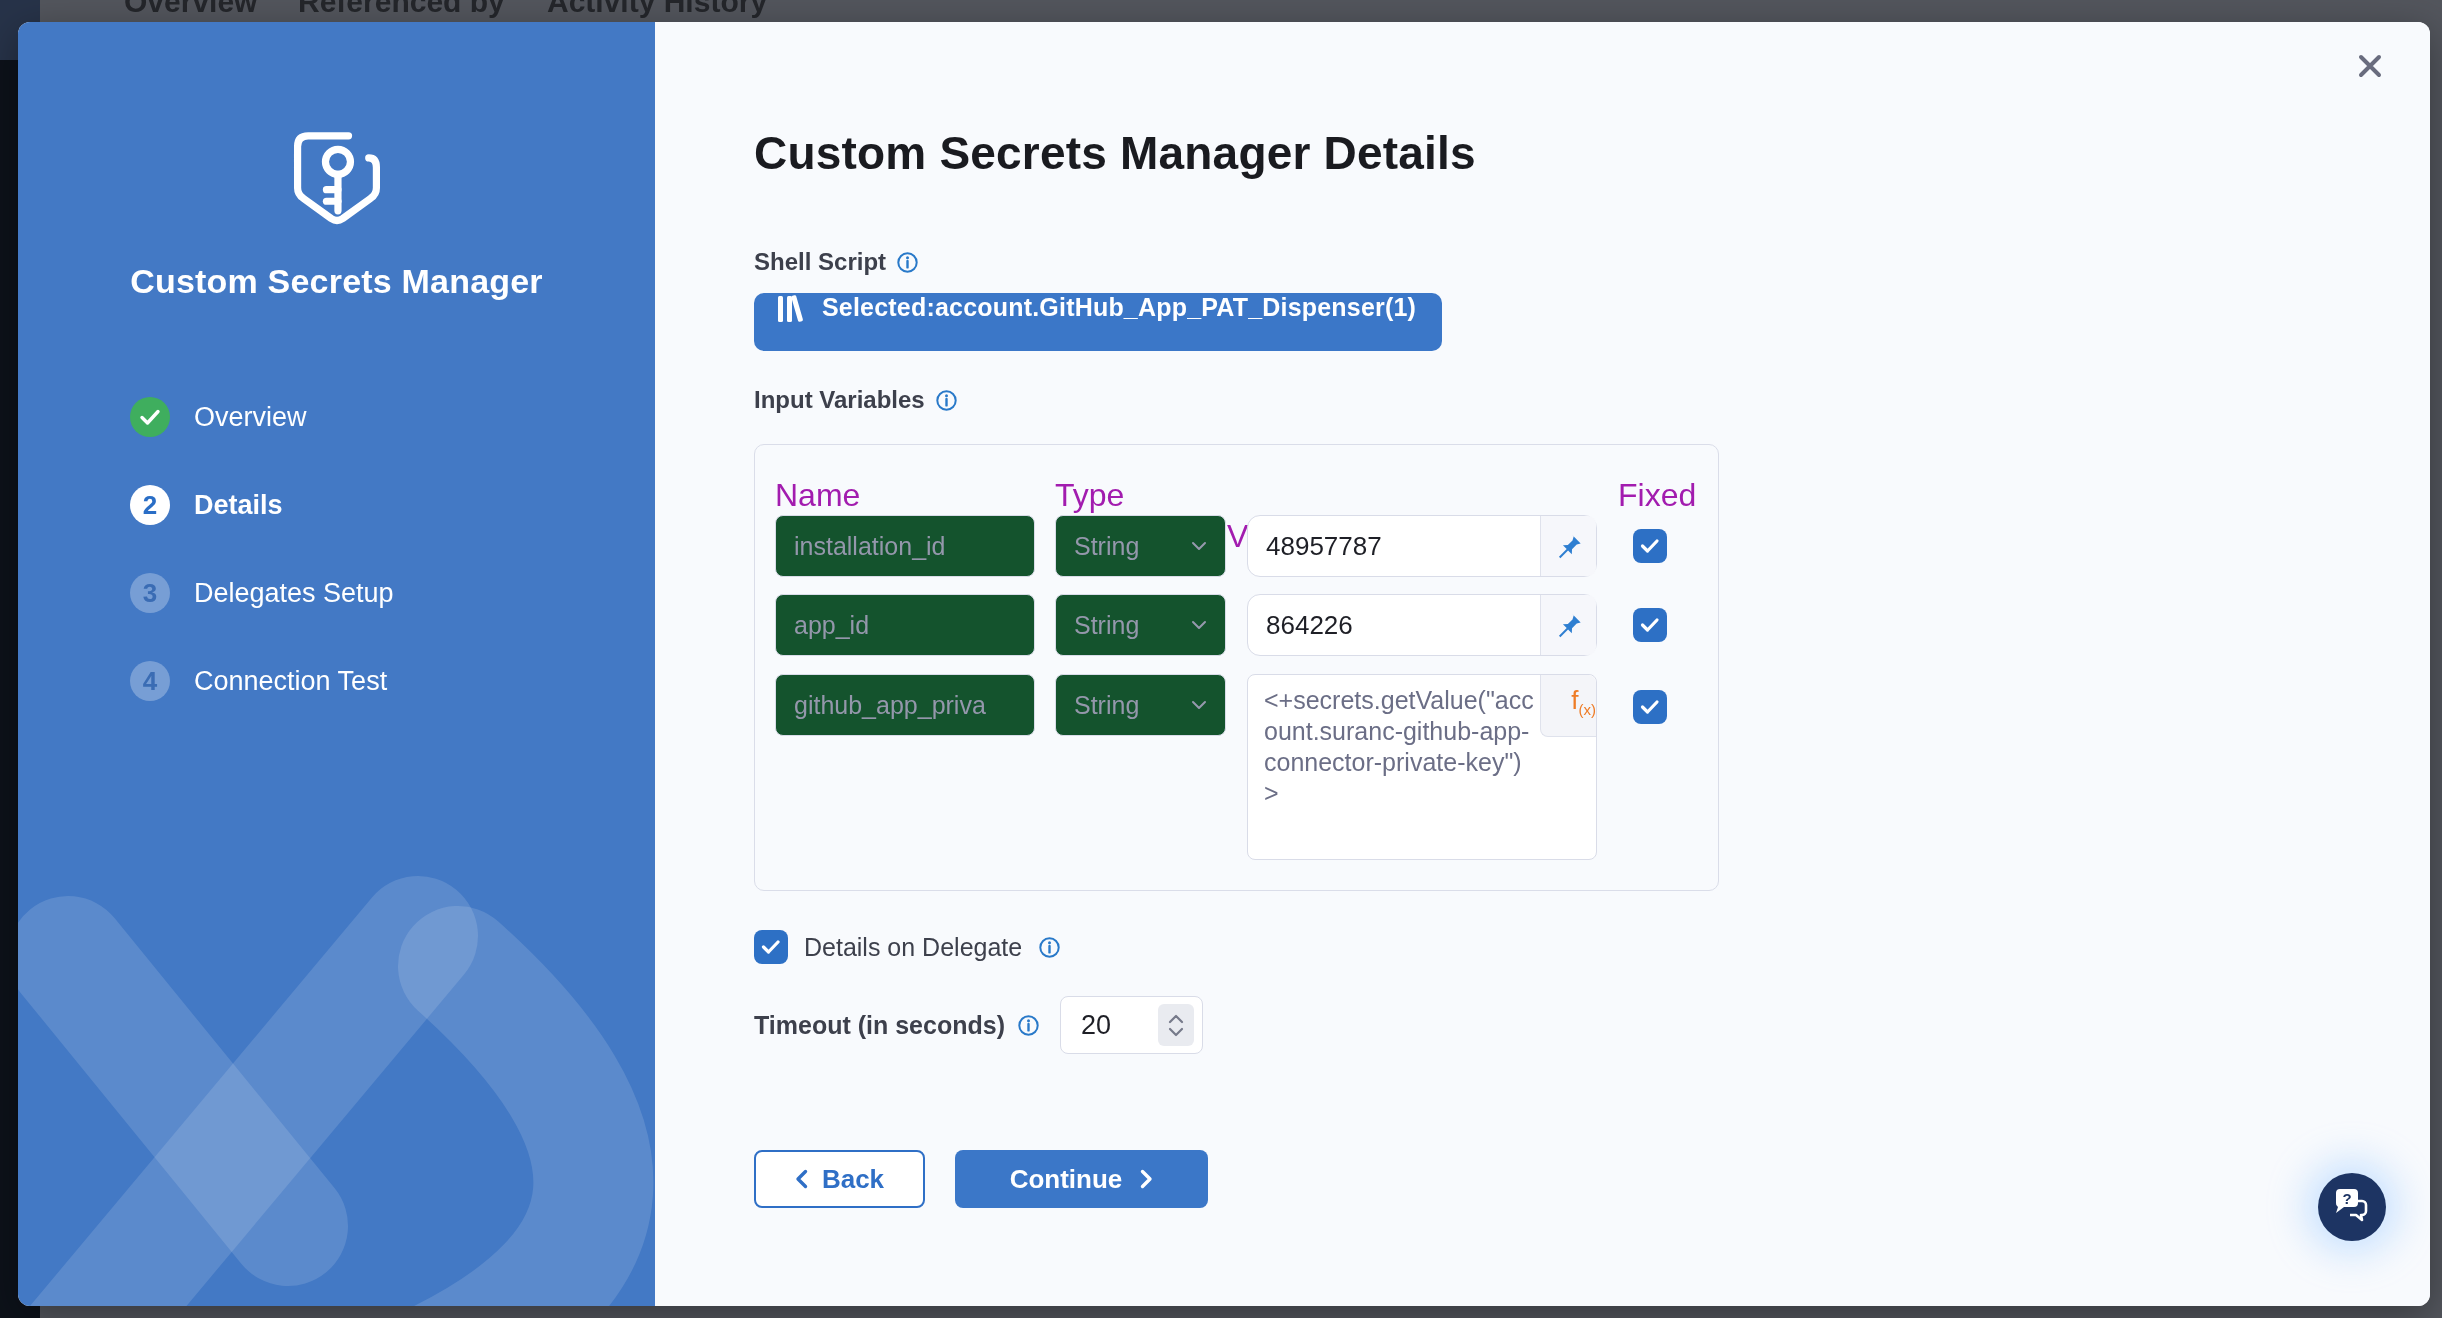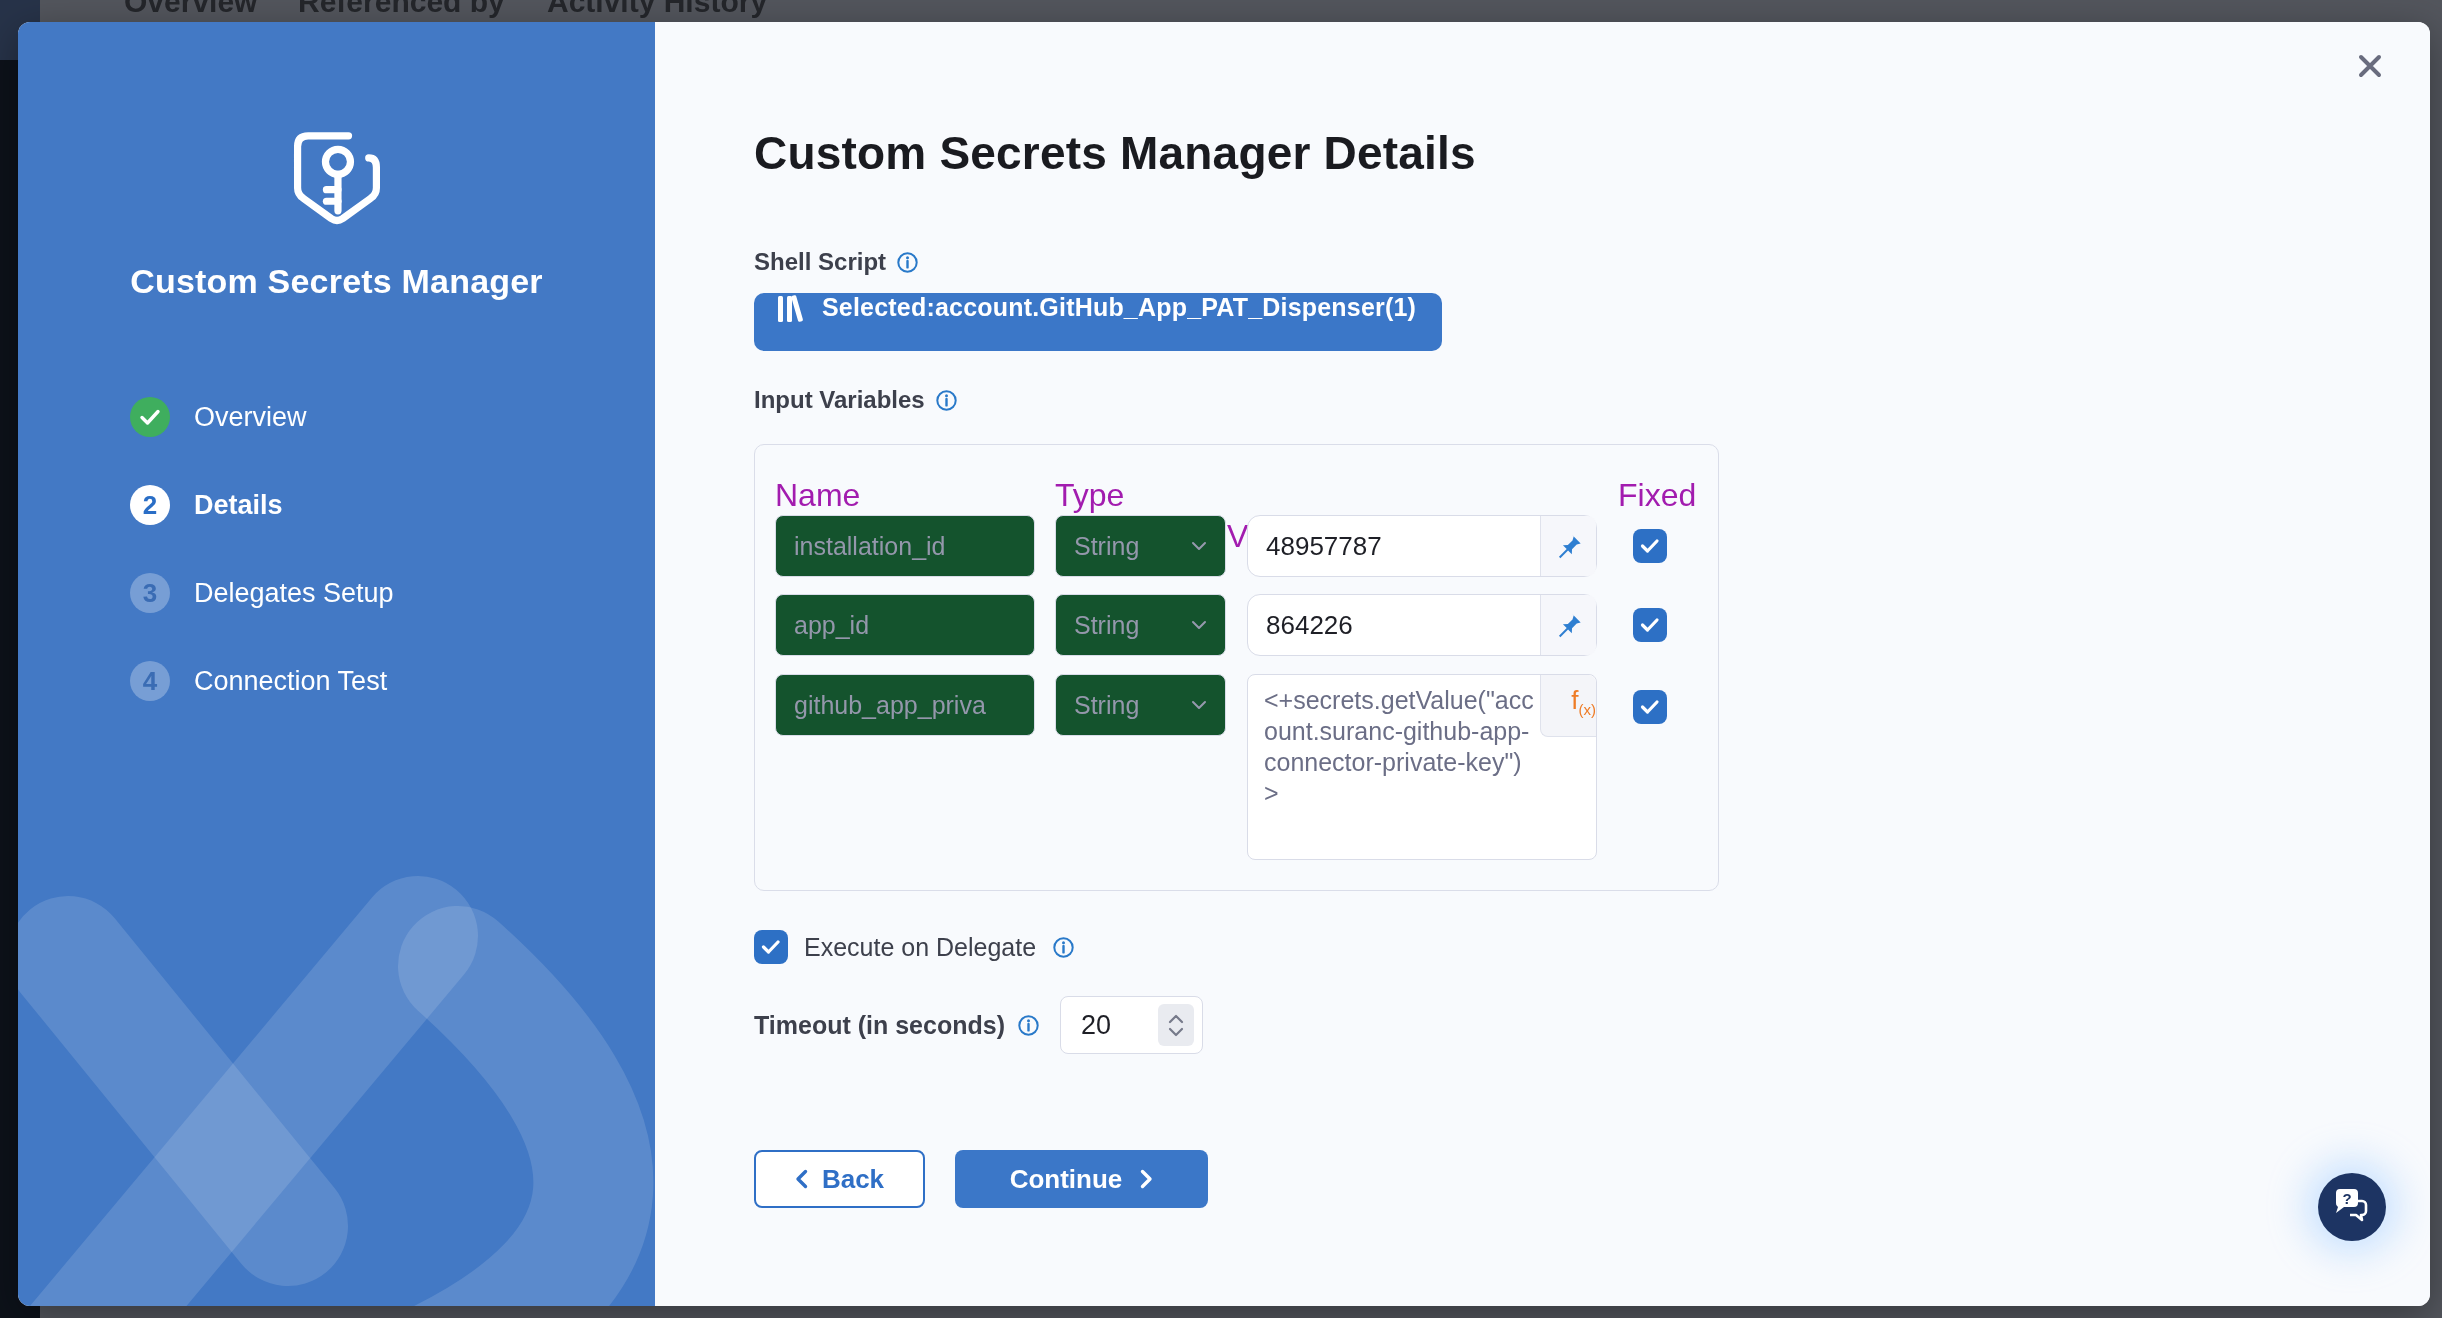--- a/index.html
+++ b/index.html
@@ -269,21 +269,21 @@
   </div>
         </div>
     </div>
 
     <div class="exec-row">
       <div class="checkbox">
         <svg width="20" height="16" viewBox="0 0 20 16" fill="none">
             <path d="M2.5 8 L7.5 13 L17 3" stroke="#fff" stroke-width="3.2" stroke-linecap="round" stroke-linejoin="round"></path>
           </svg>
       </div>
-      <span class="exec-label">Execute on Delegate</span>
+      <span class="exec-label">Details on Delegate</span>
       <span class="info-icon">
         <svg width="23" height="23" viewBox="0 0 23 23" fill="none">
             <circle cx="11.5" cy="11.5" r="9.2" stroke="#2979c9" stroke-width="2"></circle>
             <circle cx="11.5" cy="6.8" r="1.5" fill="#2979c9"></circle>
             <path d="M11.5 10 V16.4" stroke="#2979c9" stroke-width="2.4" stroke-linecap="round"></path>
           </svg>
       </span>
     </div>
 
     <div class="timeout-row">

